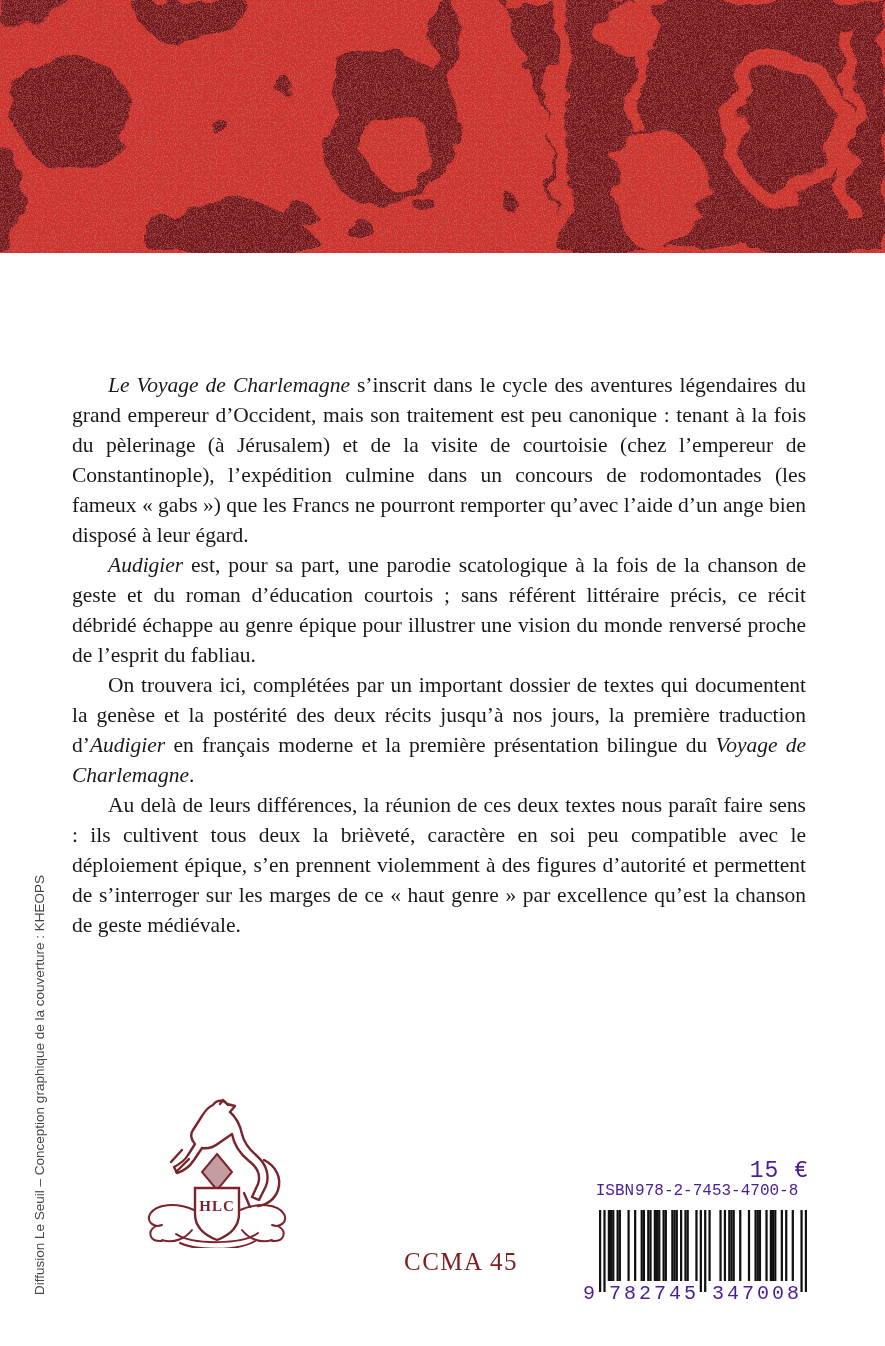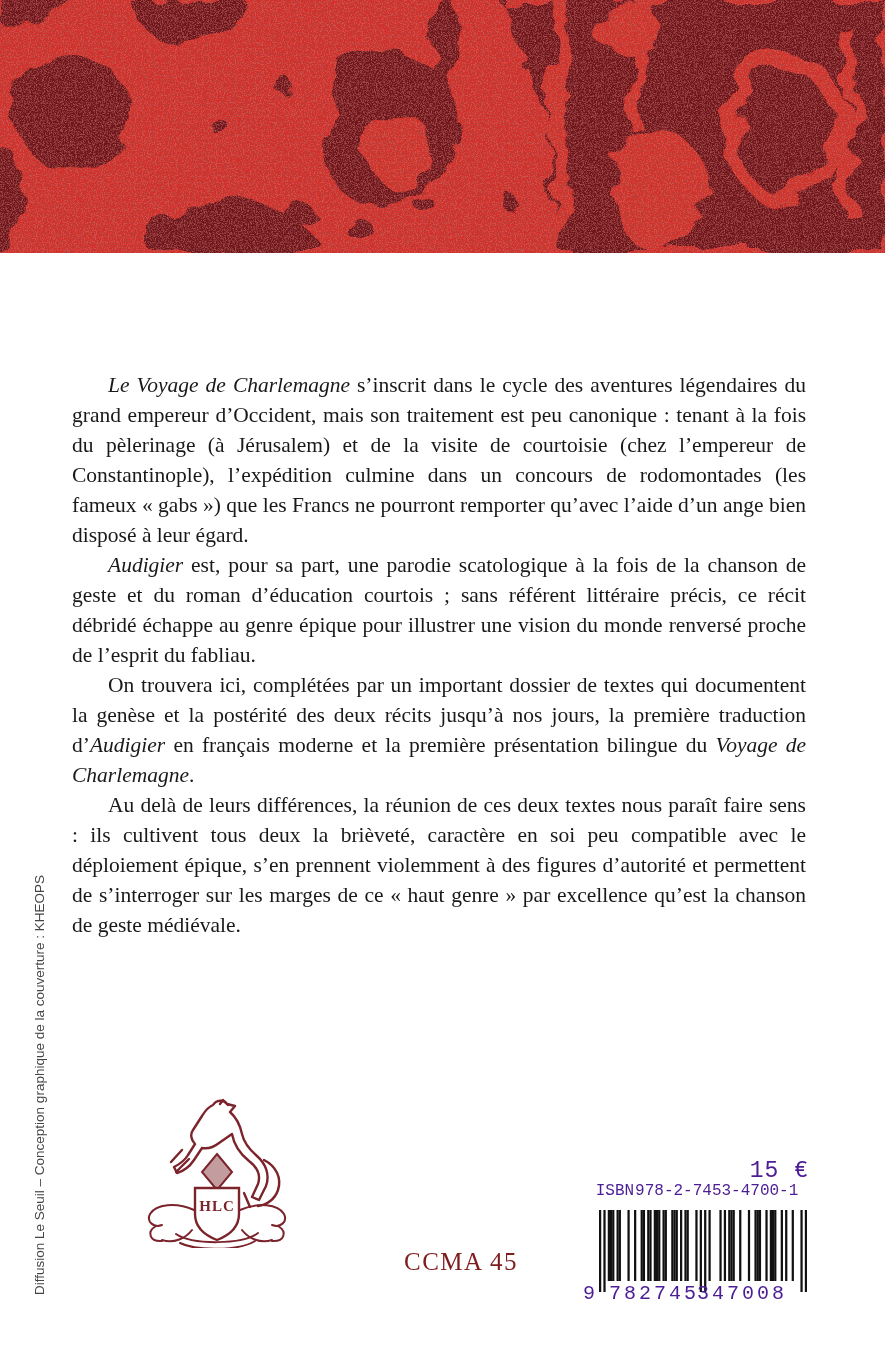--- a/index.html
+++ b/index.html
@@ -47,21 +47,21 @@
   .isbnline{
     position:absolute; top:26px; left:0; width:100%;
     display:flex; justify-content:center; gap:1px;
     font-size:16px; white-space:nowrap;
   }
   .bars{ position:absolute; top:54px; left:14px; display:block; }
   .bcdigits{ position:absolute; top:126px; left:0; width:100%; height:24px; font-size:20px; }
   .bcdigits span{ position:absolute; top:0; letter-spacing:3px; }
   .bc-first{ left:-2px; }
   .bc-left{ left:24px; }
-  .bc-right{ left:112px; }
+  .bc-right{ left:127px; }
   
   .publisher{
     position:absolute; left:72px; top:1256px;
     font-size:17.5px; letter-spacing:2.2px; color:#5d2b24; white-space:nowrap;
   }
   .ccma{
     position:absolute; left:404px; top:1248px;
     font-size:25px; letter-spacing:1.5px; color:#7f1d1d; white-space:nowrap;
   }
 </style>
@@ -158,21 +158,21 @@
       <path d="M156,142 C144,146 132,140 126,132"></path>
       <path d="M60,136 C76,147 127,147 142,135"></path>
       <path d="M64,145 C80,153 123,153 139,143"></path>
     </g>
   </svg>
 
   <div class="isbnblock">
     <div class="price">15 €</div>
     <div class="isbnline">
       <span>ISBN</span>
-      <span>978-2-7453-4700-1</span>
+      <span>978-2-7453-4700-8</span>
     </div>
     <svg class="bars" id="barcode" width="208" height="82" viewBox="0 0 208 82">
         <rect x="0.00" y="0" width="2.24" height="82" fill="#111"></rect>
         <rect x="4.38" y="0" width="2.24" height="82" fill="#111"></rect>
         <rect x="8.76" y="0" width="2.24" height="71" fill="#111"></rect>
         <rect x="10.95" y="0" width="2.24" height="71" fill="#111"></rect>
         <rect x="13.14" y="0" width="2.24" height="71" fill="#111"></rect>
         <rect x="17.52" y="0" width="2.24" height="71" fill="#111"></rect>
         <rect x="19.71" y="0" width="2.24" height="71" fill="#111"></rect>
         <rect x="28.46" y="0" width="2.24" height="71" fill="#111"></rect>

